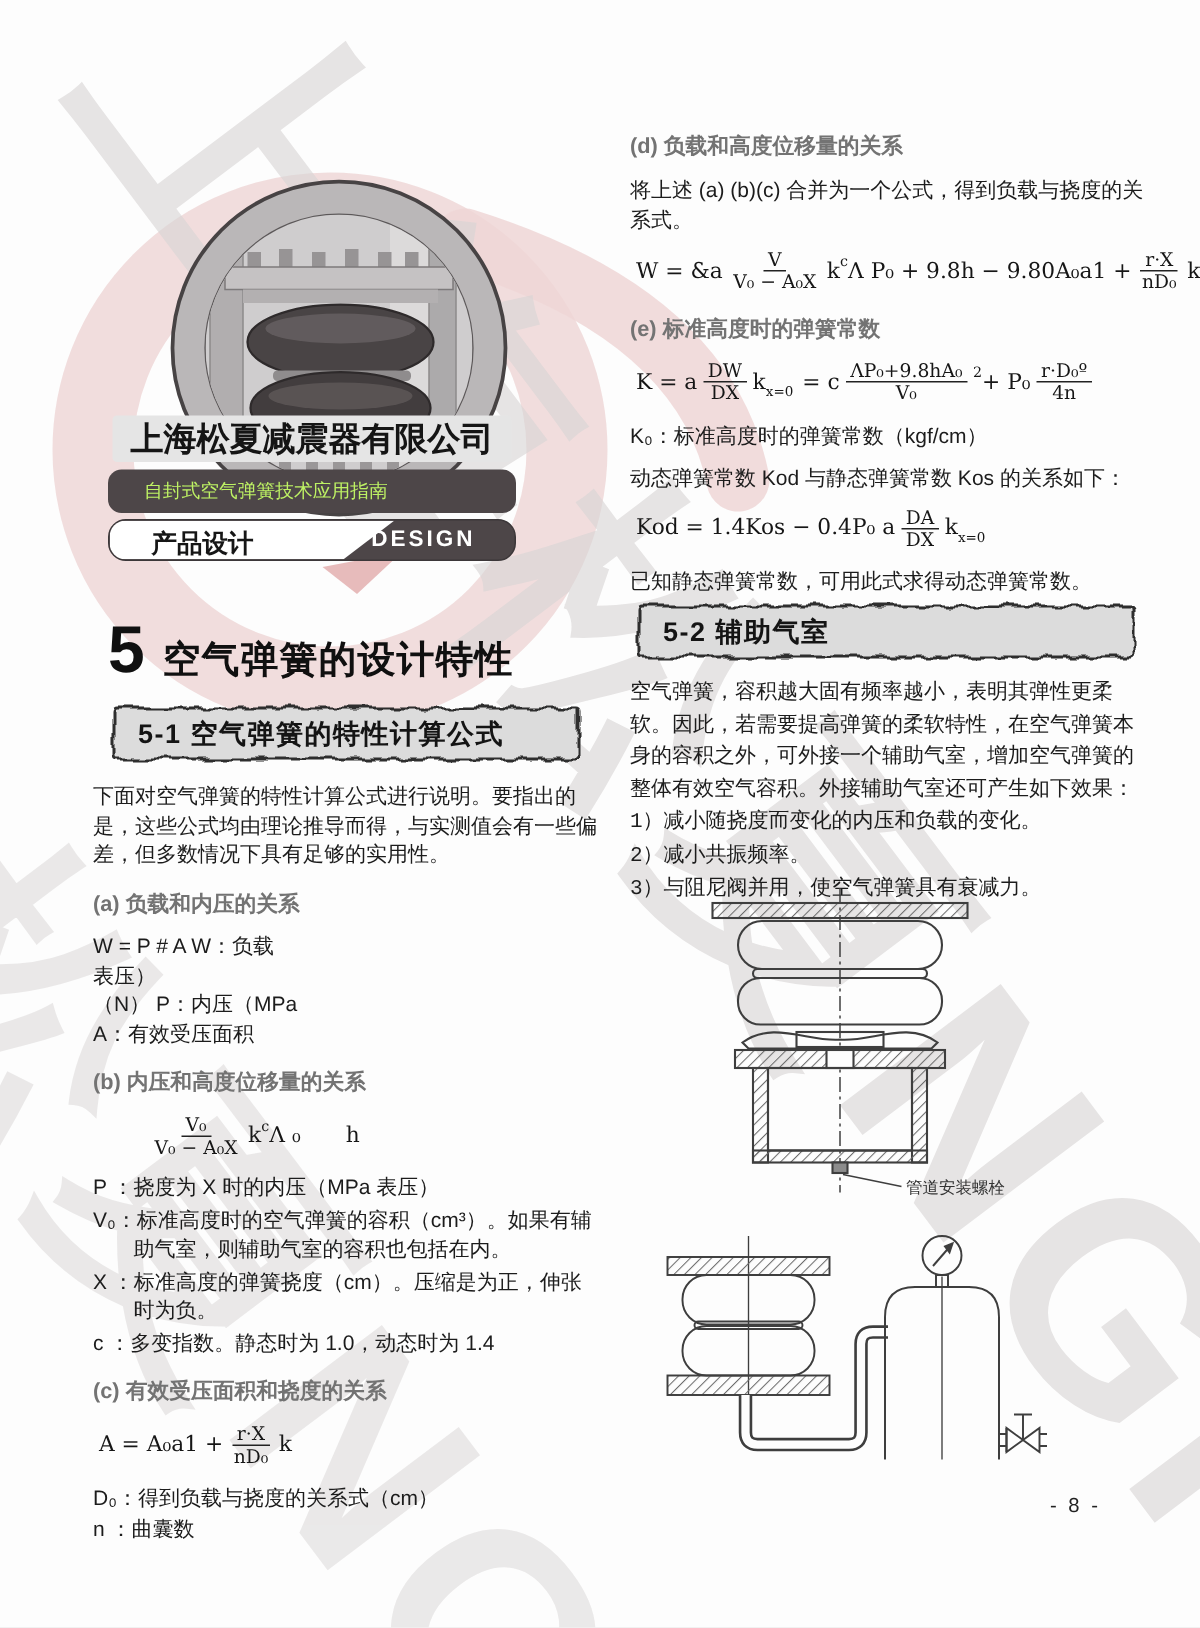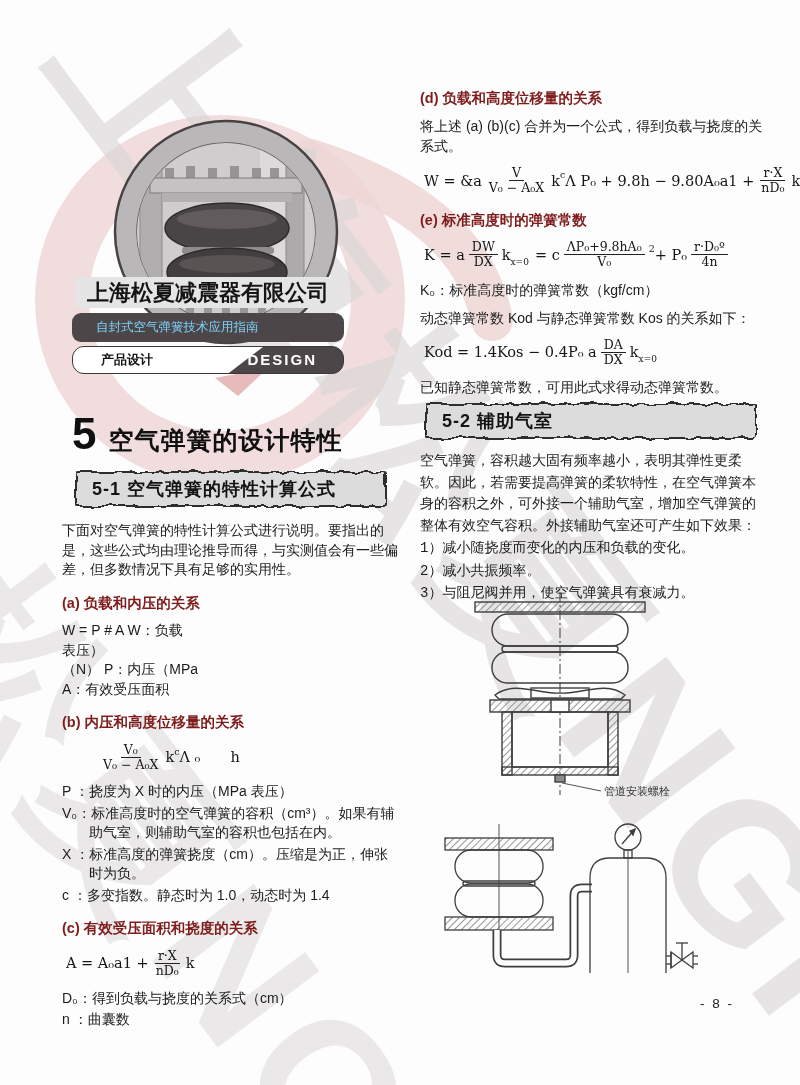--- a/index.html
+++ b/index.html
@@ -19,48 +19,48 @@
   .logo-wm{position:absolute;left:0;top:70px;}
 
   
   .photo{position:absolute;left:110px;top:116px;}
 
   
   .banner-company{position:absolute;left:75px;top:277px;width:266px;height:31px;
       background:#e5e5e5;border-radius:3px;text-align:center;line-height:31px;
       font-size:22px;font-weight:bold;color:#151515;}
   .banner-guide{position:absolute;left:72px;top:313px;width:272px;height:29px;
-      background:#4d4648;border-radius:9px;color:#7dd3fc;font-size:12.5px;
+      background:#4d4648;border-radius:9px;color:#bef264;font-size:12.5px;
       line-height:29px;padding-left:0;box-sizing:border-box;}
   .banner-guide span{margin-left:24px;}
   .banner-design{position:absolute;left:72px;top:346px;width:272px;height:28px;
       background:#4d4648;border-radius:12px;overflow:hidden;border:1.5px solid #3c3739;box-sizing:border-box;}
   .banner-design .left{position:absolute;left:0;top:0;width:190px;height:100%;
       background:#ffffff;clip-path:polygon(0 0,100% 0,82% 100%,0 100%);}
-  .banner-design .left span{display:block;margin:4px 0 0 28px;font-size:13px;font-weight:bold;color:#161616;}
+  .banner-design .left span{display:block;margin:4px 0 0 28px;font-size:17px;font-weight:bold;color:#161616;}
   .banner-design .right{position:absolute;right:26px;top:4px;font-size:15px;font-weight:bold;
       color:#ffffff;letter-spacing:2px;}
 
   
   .chapter{position:absolute;left:72px;top:412px;display:flex;align-items:baseline;gap:12px;color:#101010;}
   .chapter .num{font-size:44px;font-weight:bold;line-height:1;}
   .chapter .ttl{font-size:25px;font-weight:bold;letter-spacing:1px;}
 
   
   .secbox{position:absolute;}
   .secbox svg{position:absolute;left:0;top:0;}
   .secbox .lbl{position:absolute;left:22px;top:0;height:100%;display:flex;align-items:center;
       font-size:18px;font-weight:bold;color:#141414;letter-spacing:1px;}
   .secbox1{left:70px;top:466px;width:322px;height:46px;}
   .secbox2{left:420px;top:398px;width:342px;height:46px;}
 
   
   .col-left{position:absolute;left:62px;top:521px;width:336px;font-size:14px;line-height:19.5px;}
   .col-right{position:absolute;left:420px;top:88px;width:346px;font-size:14px;line-height:20px;}
-  .h-item{font-weight:bold;font-size:14.5px;margin:14px 0 8px 0;color:#7f1d1d;}
+  .h-item{font-weight:bold;font-size:14.5px;margin:14px 0 8px 0;color:#737373;}
   .pline{margin:0;}
   .def{padding-left:27px;text-indent:-27px;margin:2px 0;}
   .sec2-para{position:absolute;left:420px;top:450px;width:348px;font-size:14px;line-height:21.5px;}
   .sec2-items{margin-top:2px;font-family:Liberation Mono, monospace;}
   .sec2-items div{margin:1px 0;}
 
   
   .formula{font-family:"DejaVu Serif","Liberation Serif",serif;
       font-size:14.5px;color:#161616;display:flex;align-items:center;margin:10px 0 10px 4px;white-space:nowrap;}
   .fr{display:inline-flex;flex-direction:column;align-items:center;margin:0 4px;

